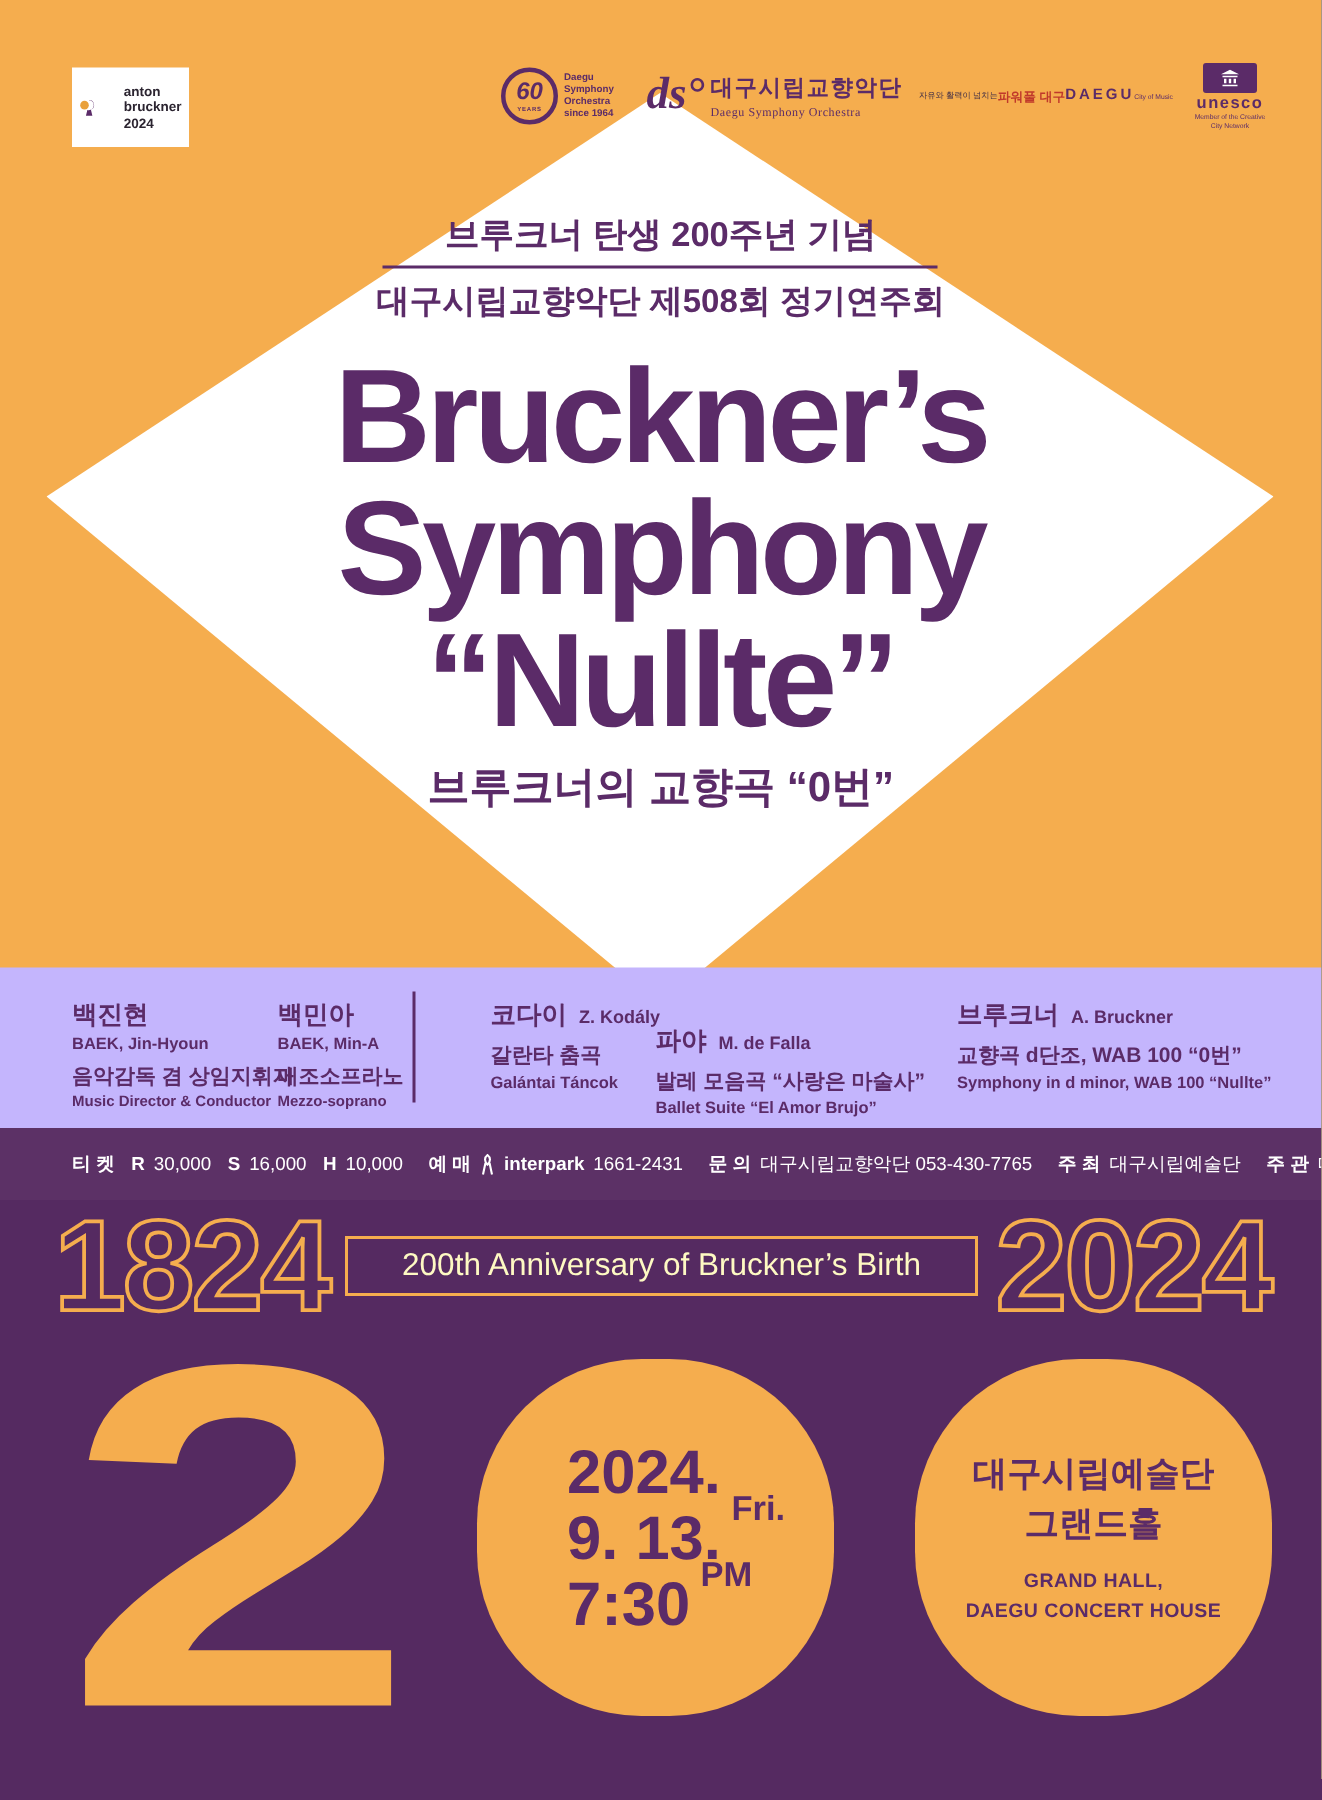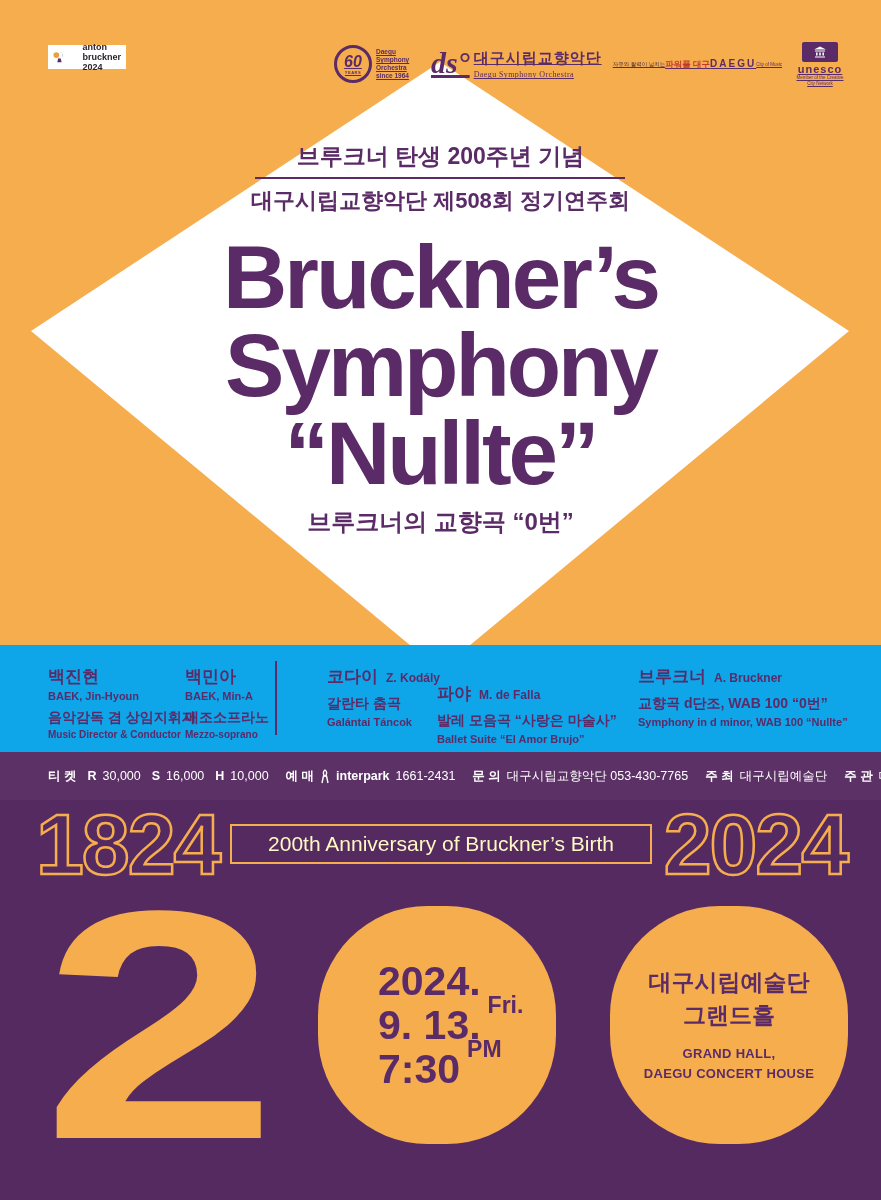--- a/index.html
+++ b/index.html
@@ -5,24 +5,24 @@
   * { margin:0; padding:0; box-sizing:border-box; }
   body { background:#222; font-family:"Liberation Sans","DejaVu Sans",sans-serif; }
   .poster { position:relative; width:881px; height:1200px; margin:0 auto; background:#F5AD4E; overflow:hidden; }
 
   
   .diamond { position:absolute; left:0; top:0; width:881px; height:760px; background:#FFFFFF;
     clip-path:polygon(440px 62px, 849px 331px, 440px 670px, 31px 331px); z-index:1; }
 
   
   .topbar { position:absolute; left:0; top:0; width:881px; height:100px; z-index:3; }
-  .badge { position:absolute; left:48px; top:45px; width:78px; height:24px; background:#fff;
+  .badge { position:absolute; left:48px; top:45px; width:78px; height:53px; background:#fff;
     display:flex; align-items:center; gap:19px; padding:3px 5px; }
   .badge-text { display:flex; flex-direction:column; font-size:9px; font-weight:bold; color:#2b2430; line-height:1.12; }
-  .logos { position:absolute; top:42px; right:34px; display:flex; align-items:center; gap:11px; color:#5B2B68;text-decoration:underline; }
+  .logos { position:absolute; top:42px; right:34px; display:flex; align-items:center; gap:11px; color:#5B2B68; }
   .logo60 { display:flex; align-items:center; gap:4px; }
   .circle60 { width:38px; height:38px; border:3px solid #5B2B68; border-radius:50%;
     display:flex; flex-direction:column; align-items:center; justify-content:center; font-weight:bold; }
   .circle60 .n60 { font-size:16px; line-height:1; font-style:italic; }
   .circle60 .y60 { font-size:4px; letter-spacing:.5px; }
   .logo60-text { display:flex; flex-direction:column; width:44px; font-size:6.5px; font-weight:bold; line-height:1.25; }
   .logo-dso { display:flex; align-items:flex-start; gap:4px; }
   .ds-mark { font-family:"Liberation Serif","DejaVu Serif",serif; font-style:italic; font-weight:bold; font-size:30px; line-height:.95; }
   .dso-text { display:flex; flex-direction:column; }
   .dso-ko { font-size:15px; font-weight:bold; letter-spacing:1px; }
@@ -37,24 +37,24 @@
   .un-name { font-size:11px; font-weight:bold; letter-spacing:1px; margin-top:1px; }
   .un-sub { font-size:4.5px; width:54px; text-align:center; line-height:1.3; }
 
   
   .diamond-content { position:absolute; left:0; top:0; width:881px; height:760px; z-index:2; color:#5B2B68; text-align:center; }
   .kicker { position:absolute; top:141px; width:100%; font-size:23px; font-weight:bold; }
   .kick-line { position:absolute; top:177px; left:255px; width:370px; height:2px; background:#5B2B68; }
   .series { position:absolute; top:186px; width:100%; font-size:22px; font-weight:bold; }
   .title { position:absolute; top:233px; width:100%; font-size:89px; line-height:88px; font-weight:bold; letter-spacing:-3px; }
   .title span { display:block; }
-  .subtitle { position:absolute; top:506px; width:100%; font-size:24px; font-weight:bold; }
-
-  
-  .info-band { position:absolute; left:0; top:645px; width:881px; height:107px; background:#0ea5e9; z-index:4; color:#5B2B68; }
+  .subtitle { position:absolute; top:506px; width:100%; font-size:28px; font-weight:bold; }
+
+  
+  .info-band { position:absolute; left:0; top:645px; width:881px; height:107px; background:#c4b5fd; z-index:4; color:#5B2B68; }
   .col { position:absolute; top:20px; }
   .c1 { left:48px; } .c2 { left:185px; } .c3 { left:303px;margin-left:24px; } .c4 { left:437px;margin-top:17px; } .c5 { left:638px; }
   .vdiv { position:absolute; left:275px; top:16px; width:2px; height:74px; background:#5B2B68; }
   .p-name { font-size:17px; font-weight:bold; }
   .p-name-en { font-size:11px; font-weight:bold; margin-top:2px; }
   .p-role { font-size:14px; font-weight:bold; margin-top:7px; }
   .p-role-en { font-size:10px; font-weight:bold; margin-top:2px; }
   .g-head { font-size:17px; font-weight:bold; }
   .g-head .g-en { font-size:12px; margin-left:8px; }
   .g-piece { font-size:14px; font-weight:bold; margin-top:7px; }

